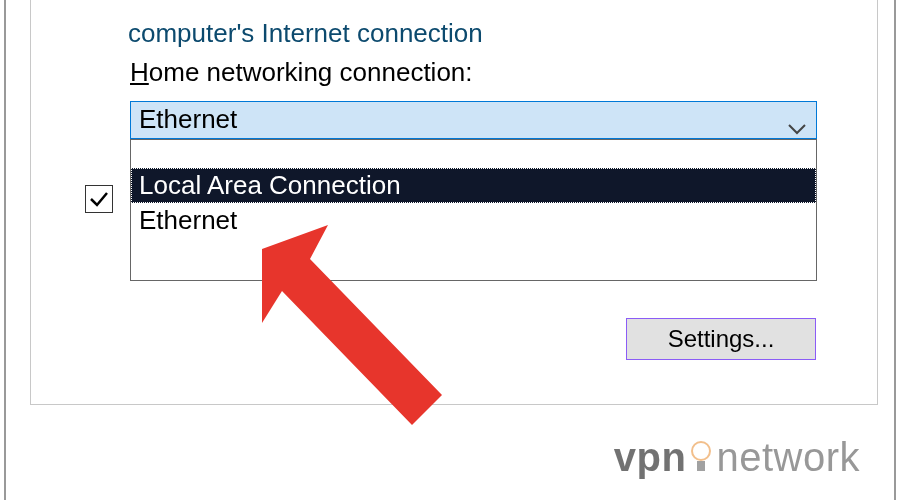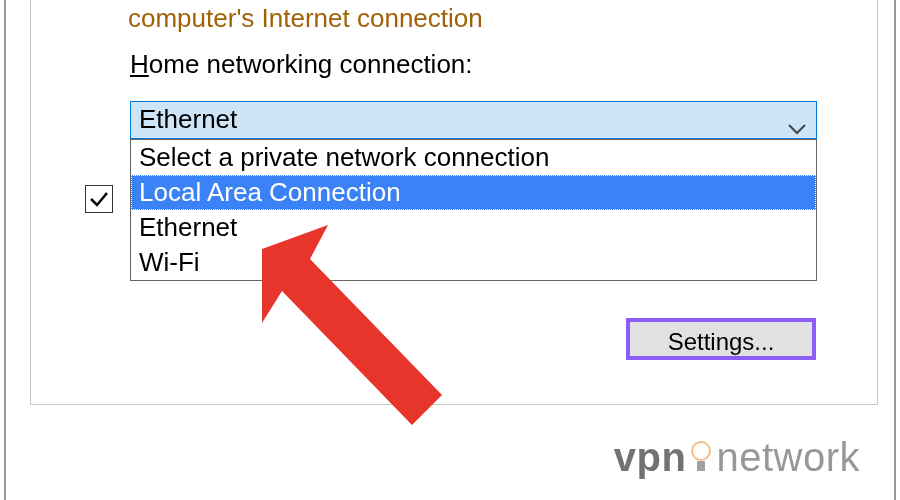--- a/index.html
+++ b/index.html
@@ -31,28 +31,28 @@
       width: 848px;
       height: 405px;
       border-left: 1px solid #c8c8c8;
       border-right: 1px solid #c8c8c8;
       border-bottom: 1px solid #c8c8c8;
       pointer-events: none;
     }
     .desc-text {
       position: absolute;
       left: 128px;
-      top: 3px;
+      top: 18px;
       font-size: 26px;
-      color: #a16207;
+      color: #0c4a6e;
     }
     .home-label {
       position: absolute;
       left: 130px;
-      top: 49px;
+      top: 57px;
       font-size: 26px;
       color: #000;
     }
     .home-label .underline { text-decoration: underline; }
     .combo {
       position: absolute;
       left: 130px;
       top: 101px;
       width: 687px;
       height: 38px;
@@ -82,24 +82,25 @@
     }
     .list-item {
       padding: 0 8px;
       font-size: 26px;
       line-height: 35px;
       height: 35px;
       color: #000;
       white-space: nowrap;
     }
     .list-item.selected {
-      background: #3b82f6;
+      background: #0f172a;
       color: #fff;
       outline: 1px dotted #fff;
       outline-offset: -1px;
+      margin-top: 28px;
     }
     .checkbox2 {
       position: absolute;
       left: 85px;
       top: 185px;
       width: 28px;
       height: 28px;
       border: 1px solid #333;
       background: #fff;
       display: flex;
@@ -107,21 +108,21 @@
       justify-content: center;
     }
     .checkbox2 svg { display: block; }
     .settings-btn {
       position: absolute;
       left: 626px;
       top: 318px;
       width: 190px;
       height: 42px;
       background: #e1e1e1;
-      border: 4px solid #8b5cf6;
+      border: 1px solid #8b5cf6;
       font-size: 24px;
       text-align: center;
       line-height: 40px;
       cursor: pointer;
     }
     .arrow-svg {
       position: absolute;
       left: 212px;
       top: 225px;
       pointer-events: none;
@@ -161,24 +162,22 @@
 <div class="combo">
   <span class="combo-text">Ethernet</span>
   <span class="combo-arrow">
     <svg width="18" height="12" viewBox="0 0 18 12">
         <polyline points="1,2 9,10 17,2" fill="none" stroke="#444" stroke-width="2"></polyline>
       </svg>
   </span>
 </div>
 
 <div class="listbox">
-  <div class="list-item">Select a private network connection</div>
   <div class="list-item selected">Local Area Connection</div>
   <div class="list-item">Ethernet</div>
-  <div class="list-item">Wi-Fi</div>
 </div>
 
 <div class="checkbox2">
   <svg width="22" height="22" viewBox="0 0 22 22">
     <polyline points="3,11 9,17 19,5" fill="none" stroke="#000" stroke-width="2.5"></polyline>
   </svg>
 </div>
 
 <button class="settings-btn">Settings...</button>
 

